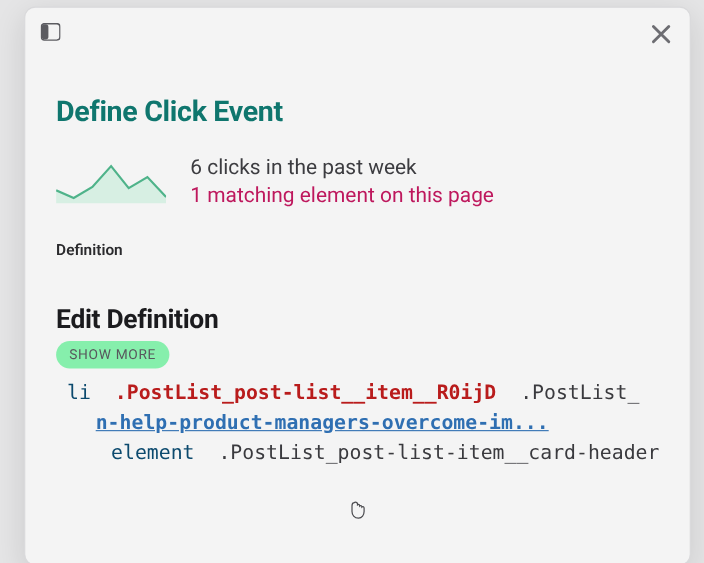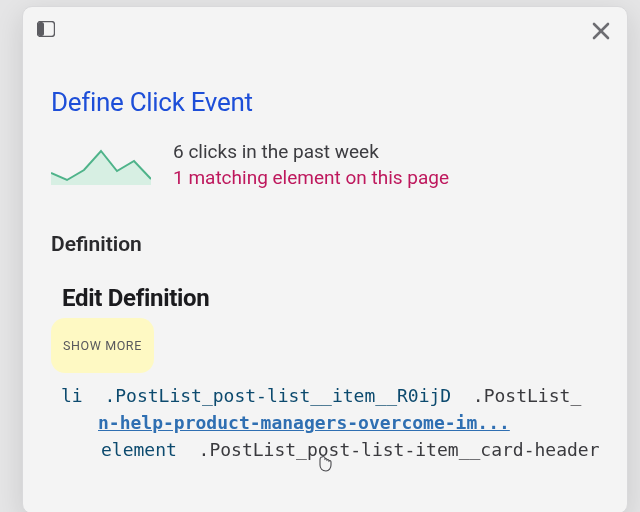--- a/index.html
+++ b/index.html
@@ -3,38 +3,38 @@
 <meta charset="utf-8">
 <style>
   html,body{margin:0;padding:0;width:640px;height:512px;background:#e5e5e6;font-family:-apple-system,BlinkMacSystemFont,"Segoe UI",Roboto,Helvetica,Arial,sans-serif;overflow:hidden;}
   .panel{position:absolute;left:22px;top:6px;width:604px;height:506px;background:#f4f4f4;border:1px solid #d9d9db;border-radius:10px;box-shadow:0 8px 28px rgba(0,0,0,0.12);overflow:hidden;}
   .topbar{position:relative;height:44px;}
   .sidebar-toggle{position:absolute;left:14px;top:14px;width:18px;height:16px;}
   .sidebar-toggle svg{display:block;}
   .close-btn{position:absolute;right:16px;top:14px;width:20px;height:20px;color:#6d6d72;cursor:pointer;}
   .close-btn svg{display:block;}
   .content{padding:0 28px;}
-  h1.title{margin:36px 0 22px 0;font-size:26px;font-weight:400;color:#1d4ed8;letter-spacing:-0.3px;}
-  .spark-row{display:flex;align-items:center;gap:22px;margin-bottom:42px;}
+  h1.title{margin:36px 0 22px 0;font-size:26px;font-weight:700;color:#0f766e;letter-spacing:-0.3px;}
+  .spark-row{display:flex;align-items:center;gap:22px;margin-bottom:30px;}
   .spark{width:100px;height:40px;flex:0 0 auto;}
   .stats{line-height:1.35;}
   .stat-primary{font-size:19px;color:#3c3c40;}
   .stat-secondary{font-size:19px;color:#be185d;}
-  .section-label{font-size:21px;font-weight:600;color:#2a2a2d;margin-bottom:28px;}
-  h2.subtitle{margin:0 0 6px 11px;font-size:24px;font-weight:700;color:#1b1b1e;letter-spacing:-0.3px;}
+  .section-label{font-size:14px;font-weight:600;color:#2a2a2d;margin-bottom:40px;}
+  h2.subtitle{margin:0 0 6px 0;font-size:24px;font-weight:700;color:#1b1b1e;letter-spacing:-0.3px;}
   .subdesc{font-size:19px;color:#3e3e42;margin-bottom:18px;}
-  .show-more{display:inline-block;background:#fef9c3;color:#58585d;font-size:12.5px;letter-spacing:0.6px;padding:20px 12px;border-radius:14px;cursor:pointer;user-select:none;margin-bottom:10px;}
+  .show-more{display:inline-block;background:#86efac;color:#58585d;font-size:12.5px;letter-spacing:0.6px;padding:5px 12px;border-radius:14px;cursor:pointer;user-select:none;margin-bottom:10px;}
   .codeblock{font-family:ui-monospace,SFMono-Regular,Menlo,Consolas,monospace;font-size:18px;line-height:1.48;color:#3a3a3e;white-space:nowrap;overflow:hidden;padding-left:10px;}
   .codeblock .row{white-space:nowrap;}
   .ind1{padding-left:26px;}
   .ind2{padding-left:40px;}
   .tag{color:#0c4a6e;}
-  .cls-strong{color:#0c4a6e;font-weight:400;text-align:right;}
+  .cls-strong{color:#b91c1c;font-weight:700;text-align:right;}
   .cls-plain{color:#3a3a3e;text-align:right;}
-  .link-sel{color:#2f6fb2;font-weight:700;text-decoration:underline;margin-left:11px;}
+  .link-sel{color:#2f6fb2;font-weight:700;text-decoration:underline;}
   .cursor{position:absolute;left:294px;top:448px;width:16px;height:18px;pointer-events:none;}
 </style>
 </head>
 <body>
 
 <div class="panel">
 
   <div class="topbar">
     <span class="sidebar-toggle">
       <svg width="18" height="16" viewBox="0 0 18 16">

